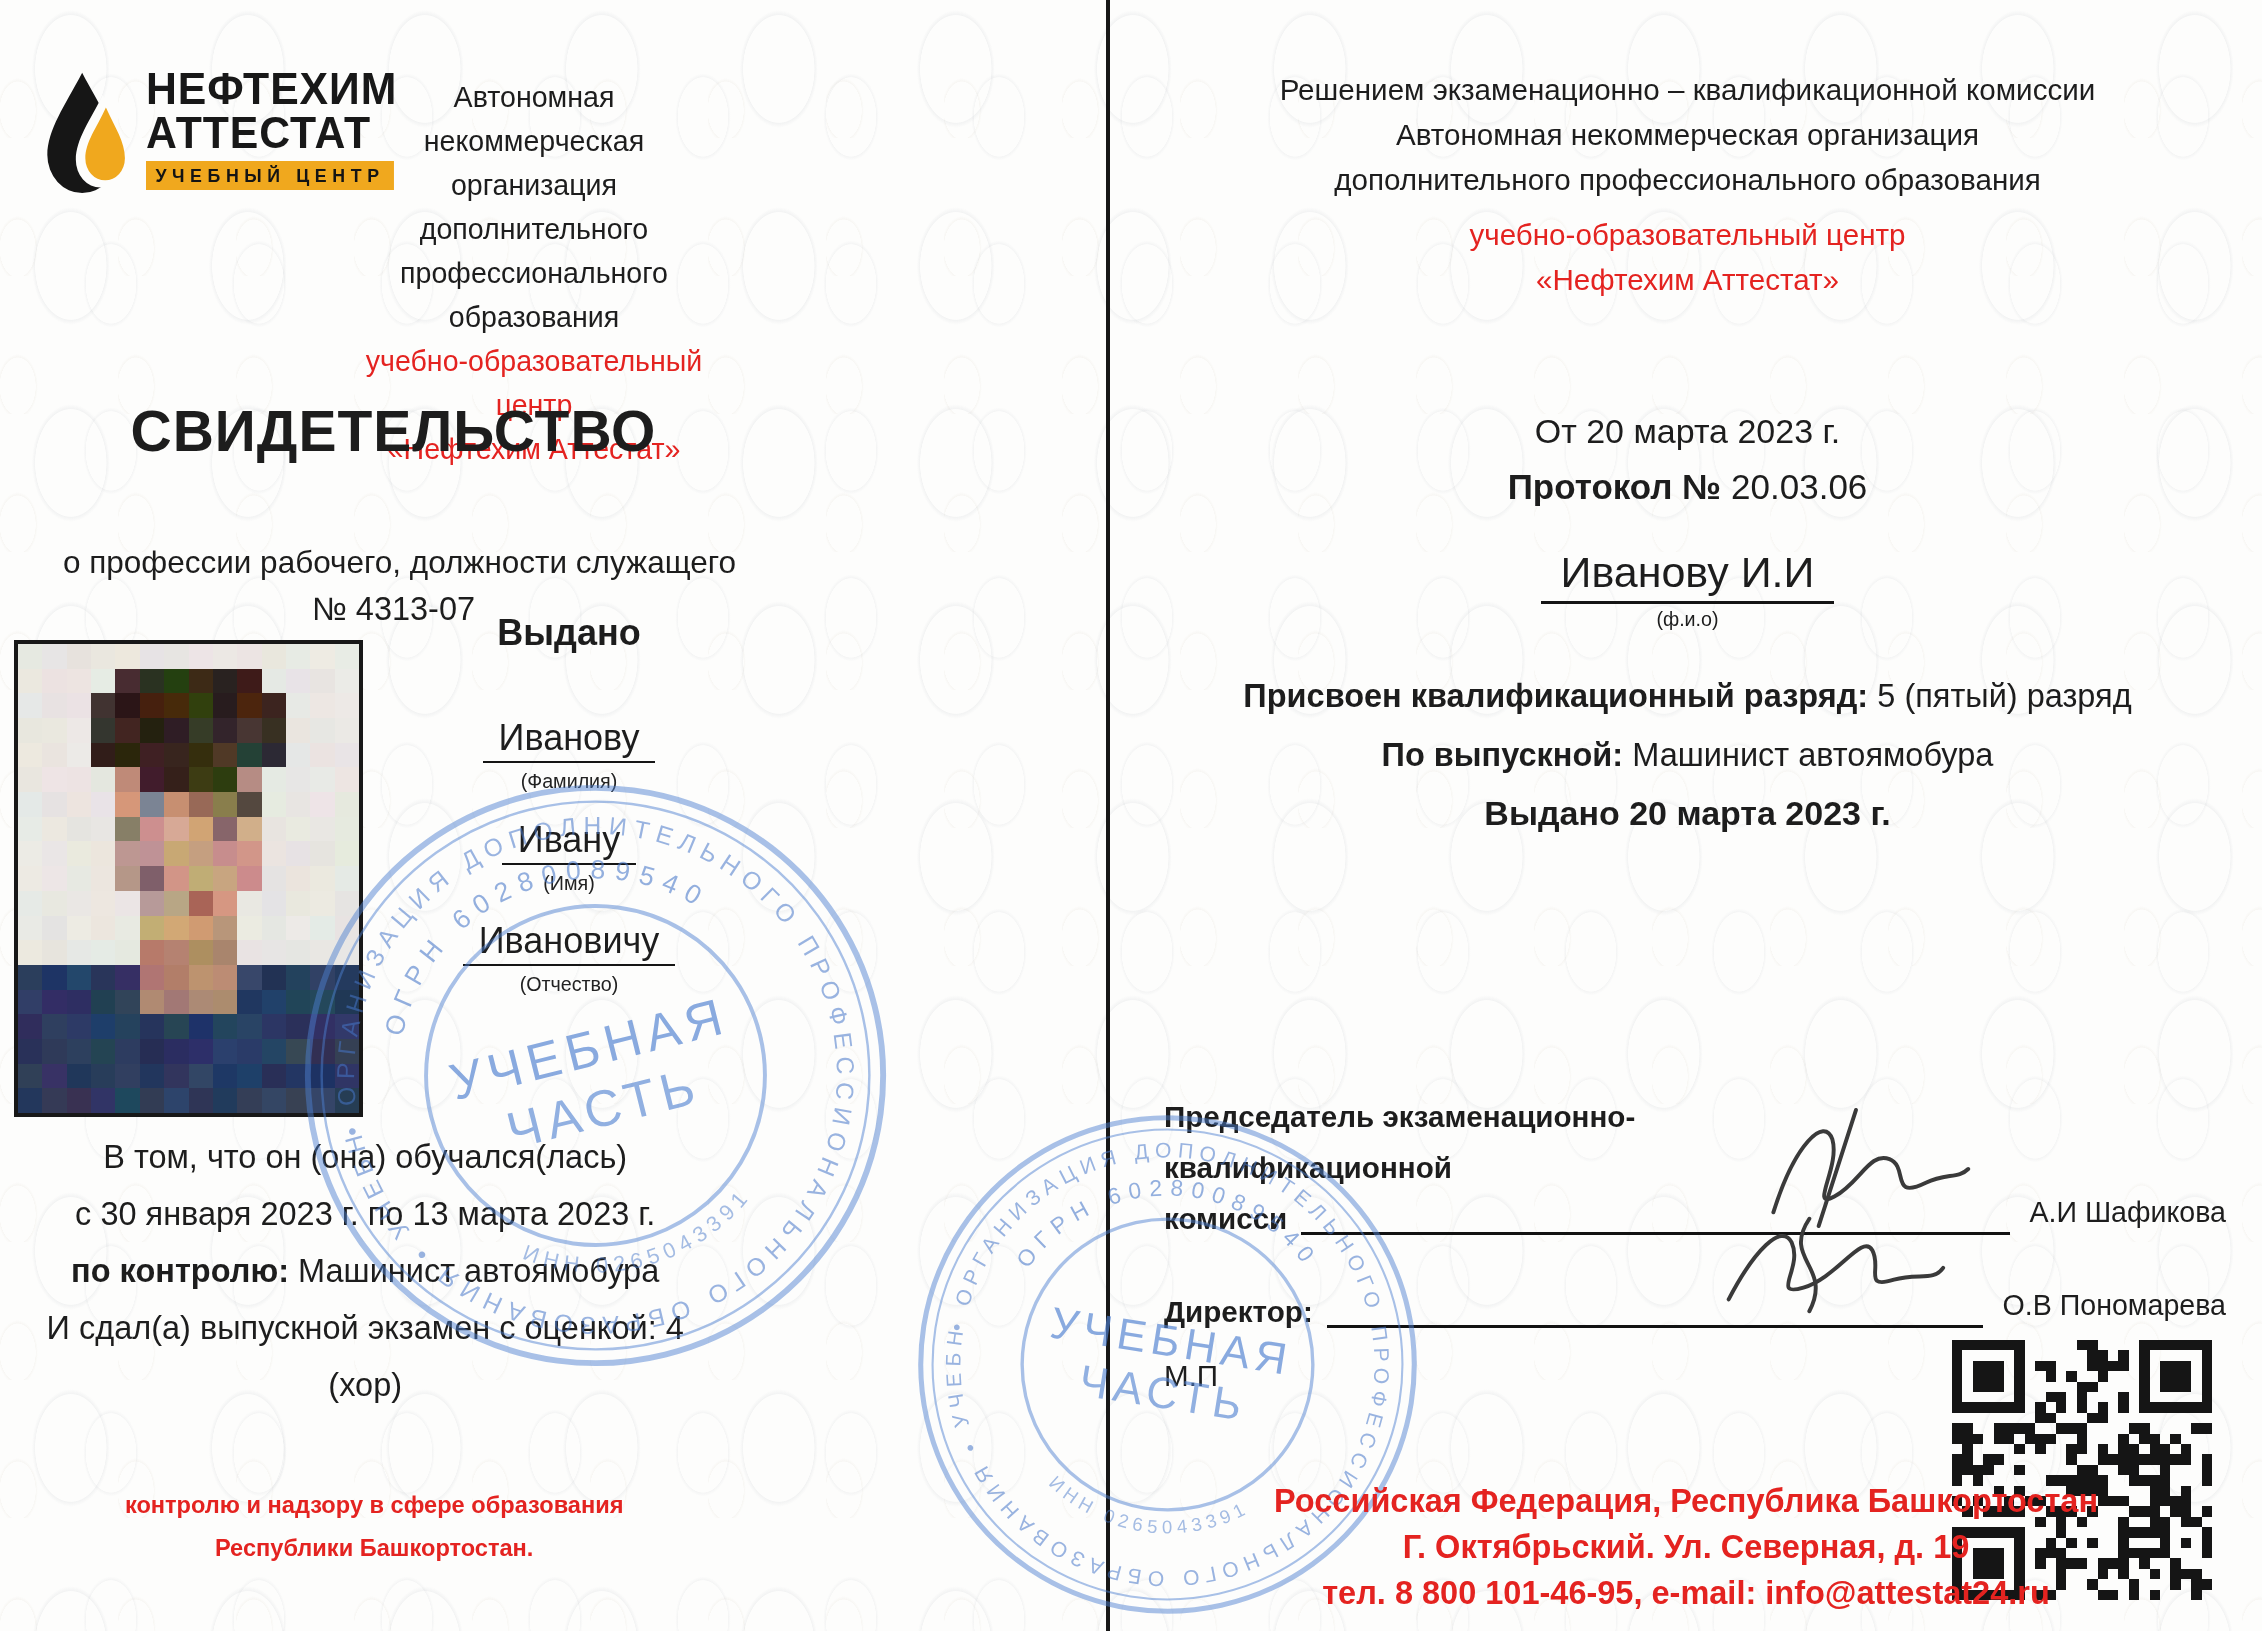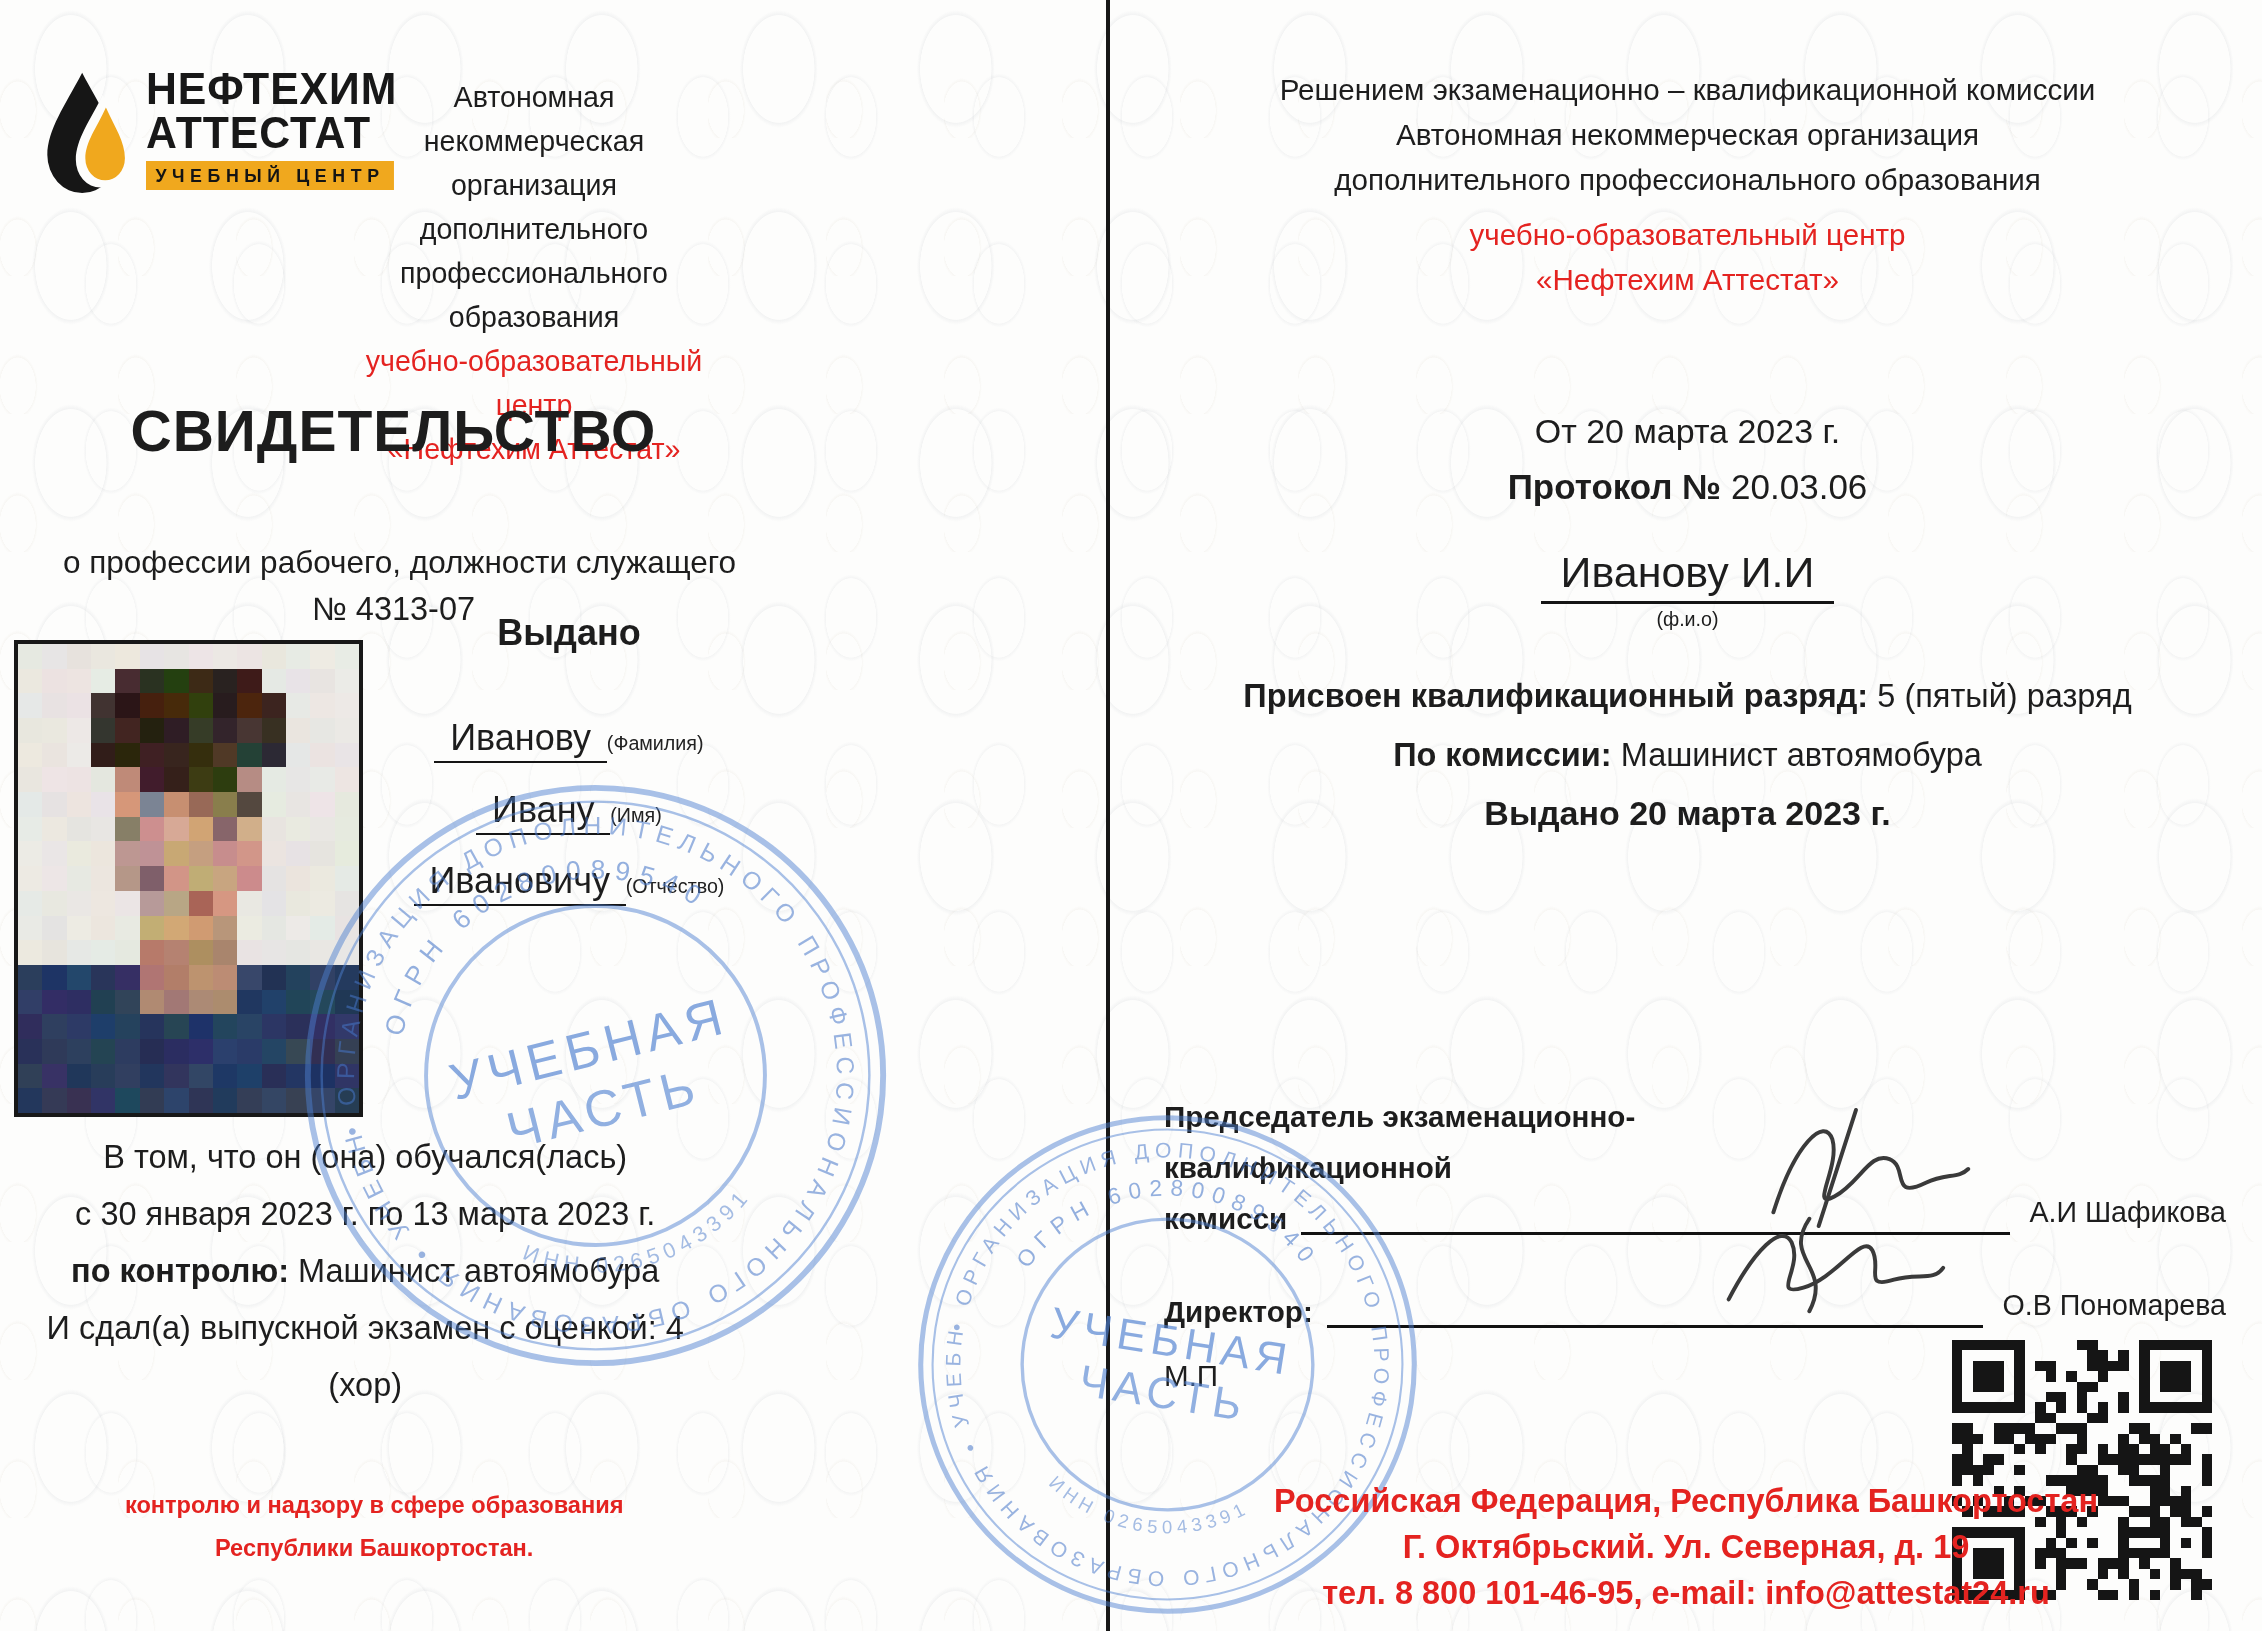--- a/index.html
+++ b/index.html
@@ -34,21 +34,21 @@
   .subtitle{left:40px;top:544px;width:719px;font-size:31.5px;}
   .cert-number{left:34px;top:591px;width:719px;font-size:32.5px;}
 
   
   .photo{left:13.8px;top:640px;width:341px;height:469px;border:4.9px solid #181818;background:#efede9;}
   .photo svg{width:100%;height:100%;display:block;}
 
   
   .fields{left:372px;top:612px;width:394px;display:flex;flex-direction:column;align-items:center;}
   .issued-label{font-size:36px;font-weight:700;margin-bottom:63px;}
-  .field-group{display:flex;flex-direction:row;align-items:center;margin-bottom:25.6px;}
+  .field-group{display:flex;flex-direction:column;align-items:center;margin-bottom:25.6px;}
   .field-value{font-size:36px;border-bottom:2px solid #151515;padding:0 15.8px 2px;}
   .field-label{font-size:19.7px;margin-top:7px;color:#222;}
 
   
   .body-text{left:17.7px;top:1129px;width:695px;font-size:32.5px;line-height:57px;}
   .b{font-weight:700;}
   .val{margin-left:.28em;text-align:center;}
 
   
   .license{left:17.7px;top:1484px;width:713px;font-size:23.6px;font-weight:700;line-height:43px;color:#e42320;}
@@ -456,21 +456,21 @@
   <div class="abs r-holder center">
     <div class="holder-name">Иванову И.И</div>
     <div class="holder-label">(ф.и.о)</div>
   </div>
 
   <div class="abs r-grade center">
     <span class="b">Присвоен квалификационный разряд:</span><span class="val">5 (пятый) разряд</span>
   </div>
 
   <div class="abs r-prof center">
-    <span class="b">По комиссии:</span><span class="val">Машинист автоямобура</span>
+    <span class="b">По выпускной:</span><span class="val">Машинист автоямобура</span>
   </div>
 
   <div class="abs r-issued center">Выдано 20 марта 2023 г.</div>
 
   <div class="abs sig-block">
     <div class="sig-label">Председатель экзаменационно-</div>
     <div class="sig-label">квалификационной</div>
     <div class="sig-row">
       <span class="sig-label">комисси</span>
       <span class="sig-line">

